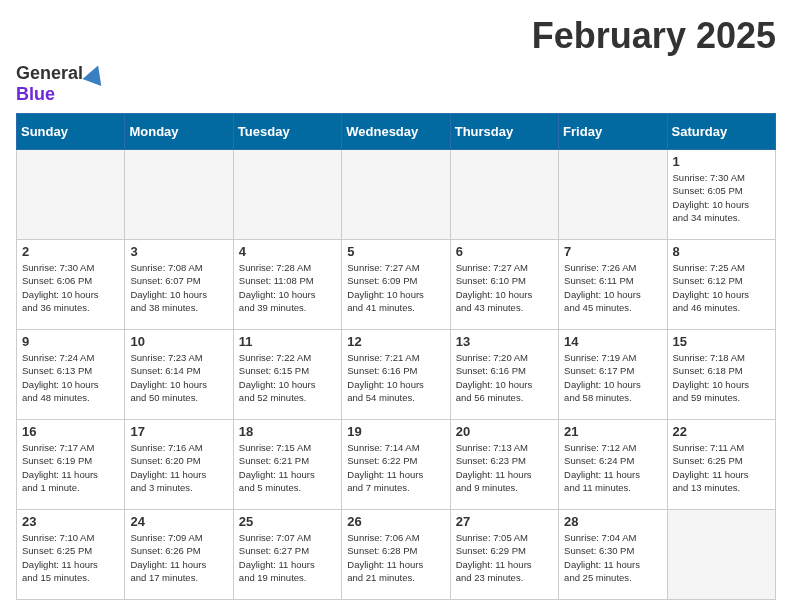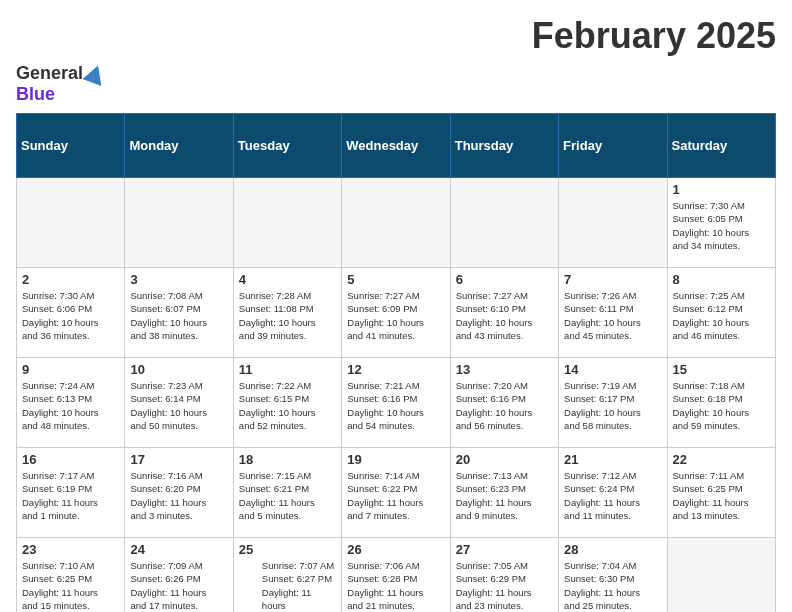--- a/index.html
+++ b/index.html
@@ -57,25 +57,25 @@
     .location {
       font-size: 15px;
       color: #555;
     }
     .calendar {
       width: 100%;
       border-collapse: collapse;
       border: 1px solid #ccc;
     }
     .calendar th {
-      background-color: #0c4a6e;
+      background-color: #0369a1;
       color: #fff;
       font-size: 13px;
       font-weight: bold;
-      padding: 24px 4px;
+      padding: 10px 4px;
       text-align: left;
       border: 1px solid #2a6aaa;
     }
     .calendar td {
       vertical-align: top;
       border: 1px solid #ccc;
       padding: 4px 5px;
       width: 108px;
       height: 90px;
       font-size: 10px;
@@ -307,21 +307,21 @@
         </td>
         <td>
           <div class="day-number">24</div>
           <div class="day-info" style="white-space: pre-line;">Sunrise: 7:09 AM
 Sunset: 6:26 PM
 Daylight: 11 hours
 and 17 minutes.</div>
         </td>
         <td>
           <div class="day-number">25</div>
-          <div class="day-info" style="white-space: pre-line; margin-left: 23px;">Sunrise: 7:07 AM
+          <div class="day-info" style="white-space: pre-line;">Sunrise: 7:07 AM
 Sunset: 6:27 PM
 Daylight: 11 hours
 and 19 minutes.</div>
         </td>
         <td>
           <div class="day-number">26</div>
           <div class="day-info" style="white-space: pre-line;">Sunrise: 7:06 AM
 Sunset: 6:28 PM
 Daylight: 11 hours
 and 21 minutes.</div>

